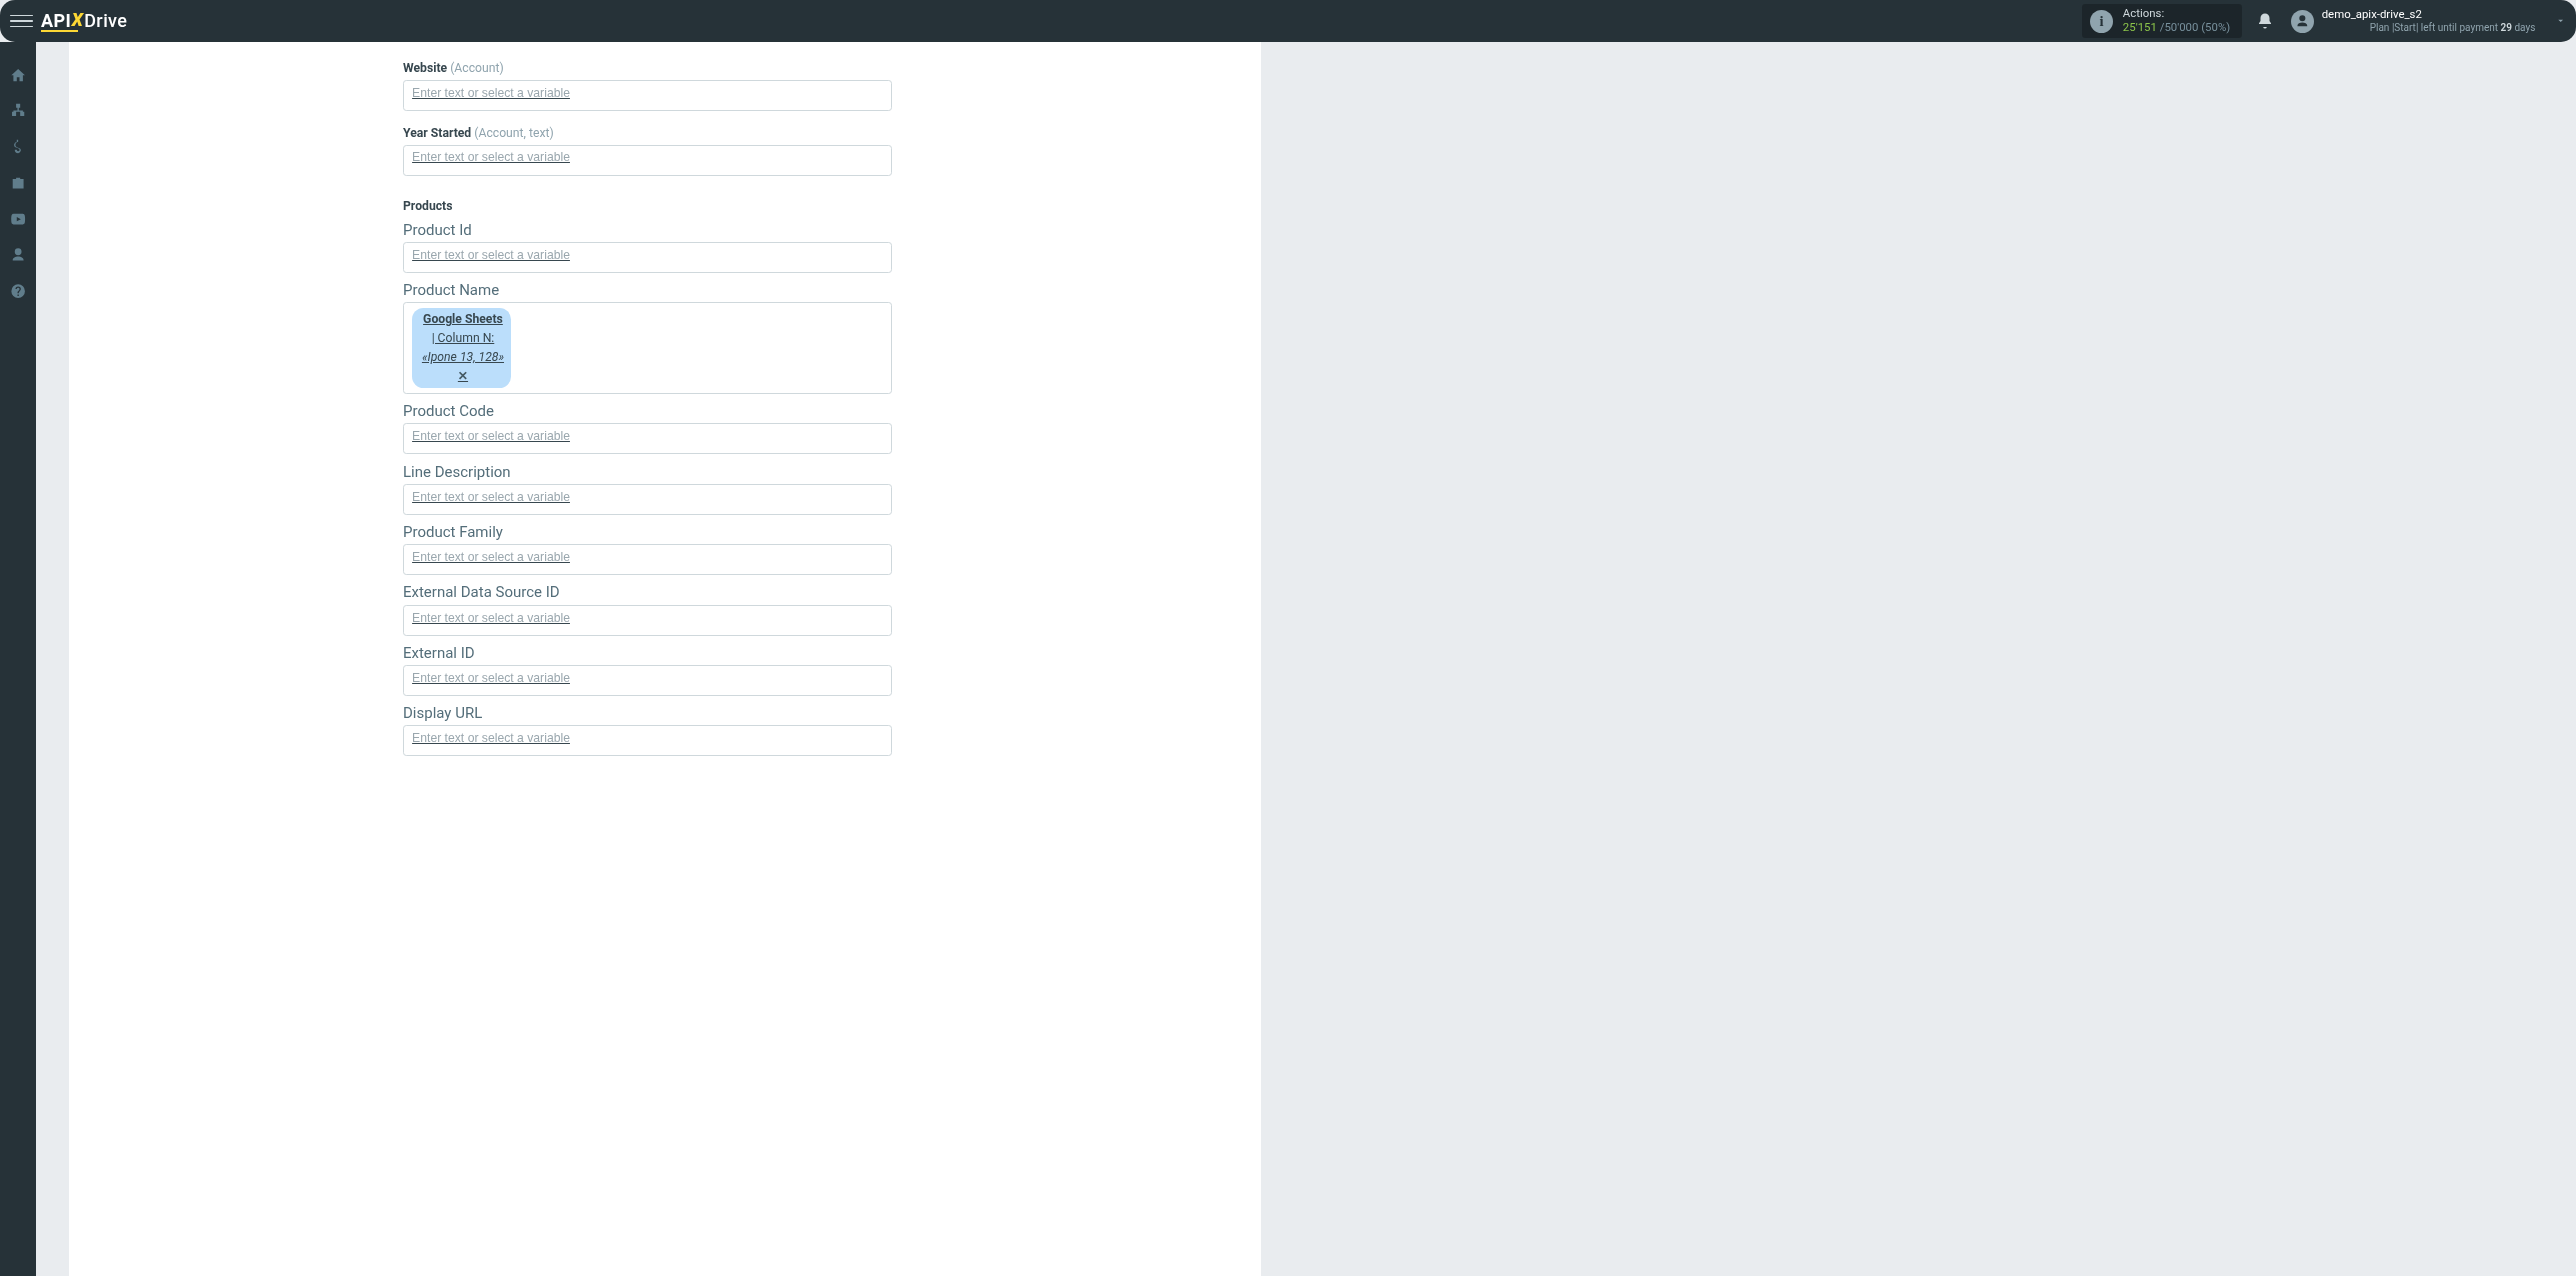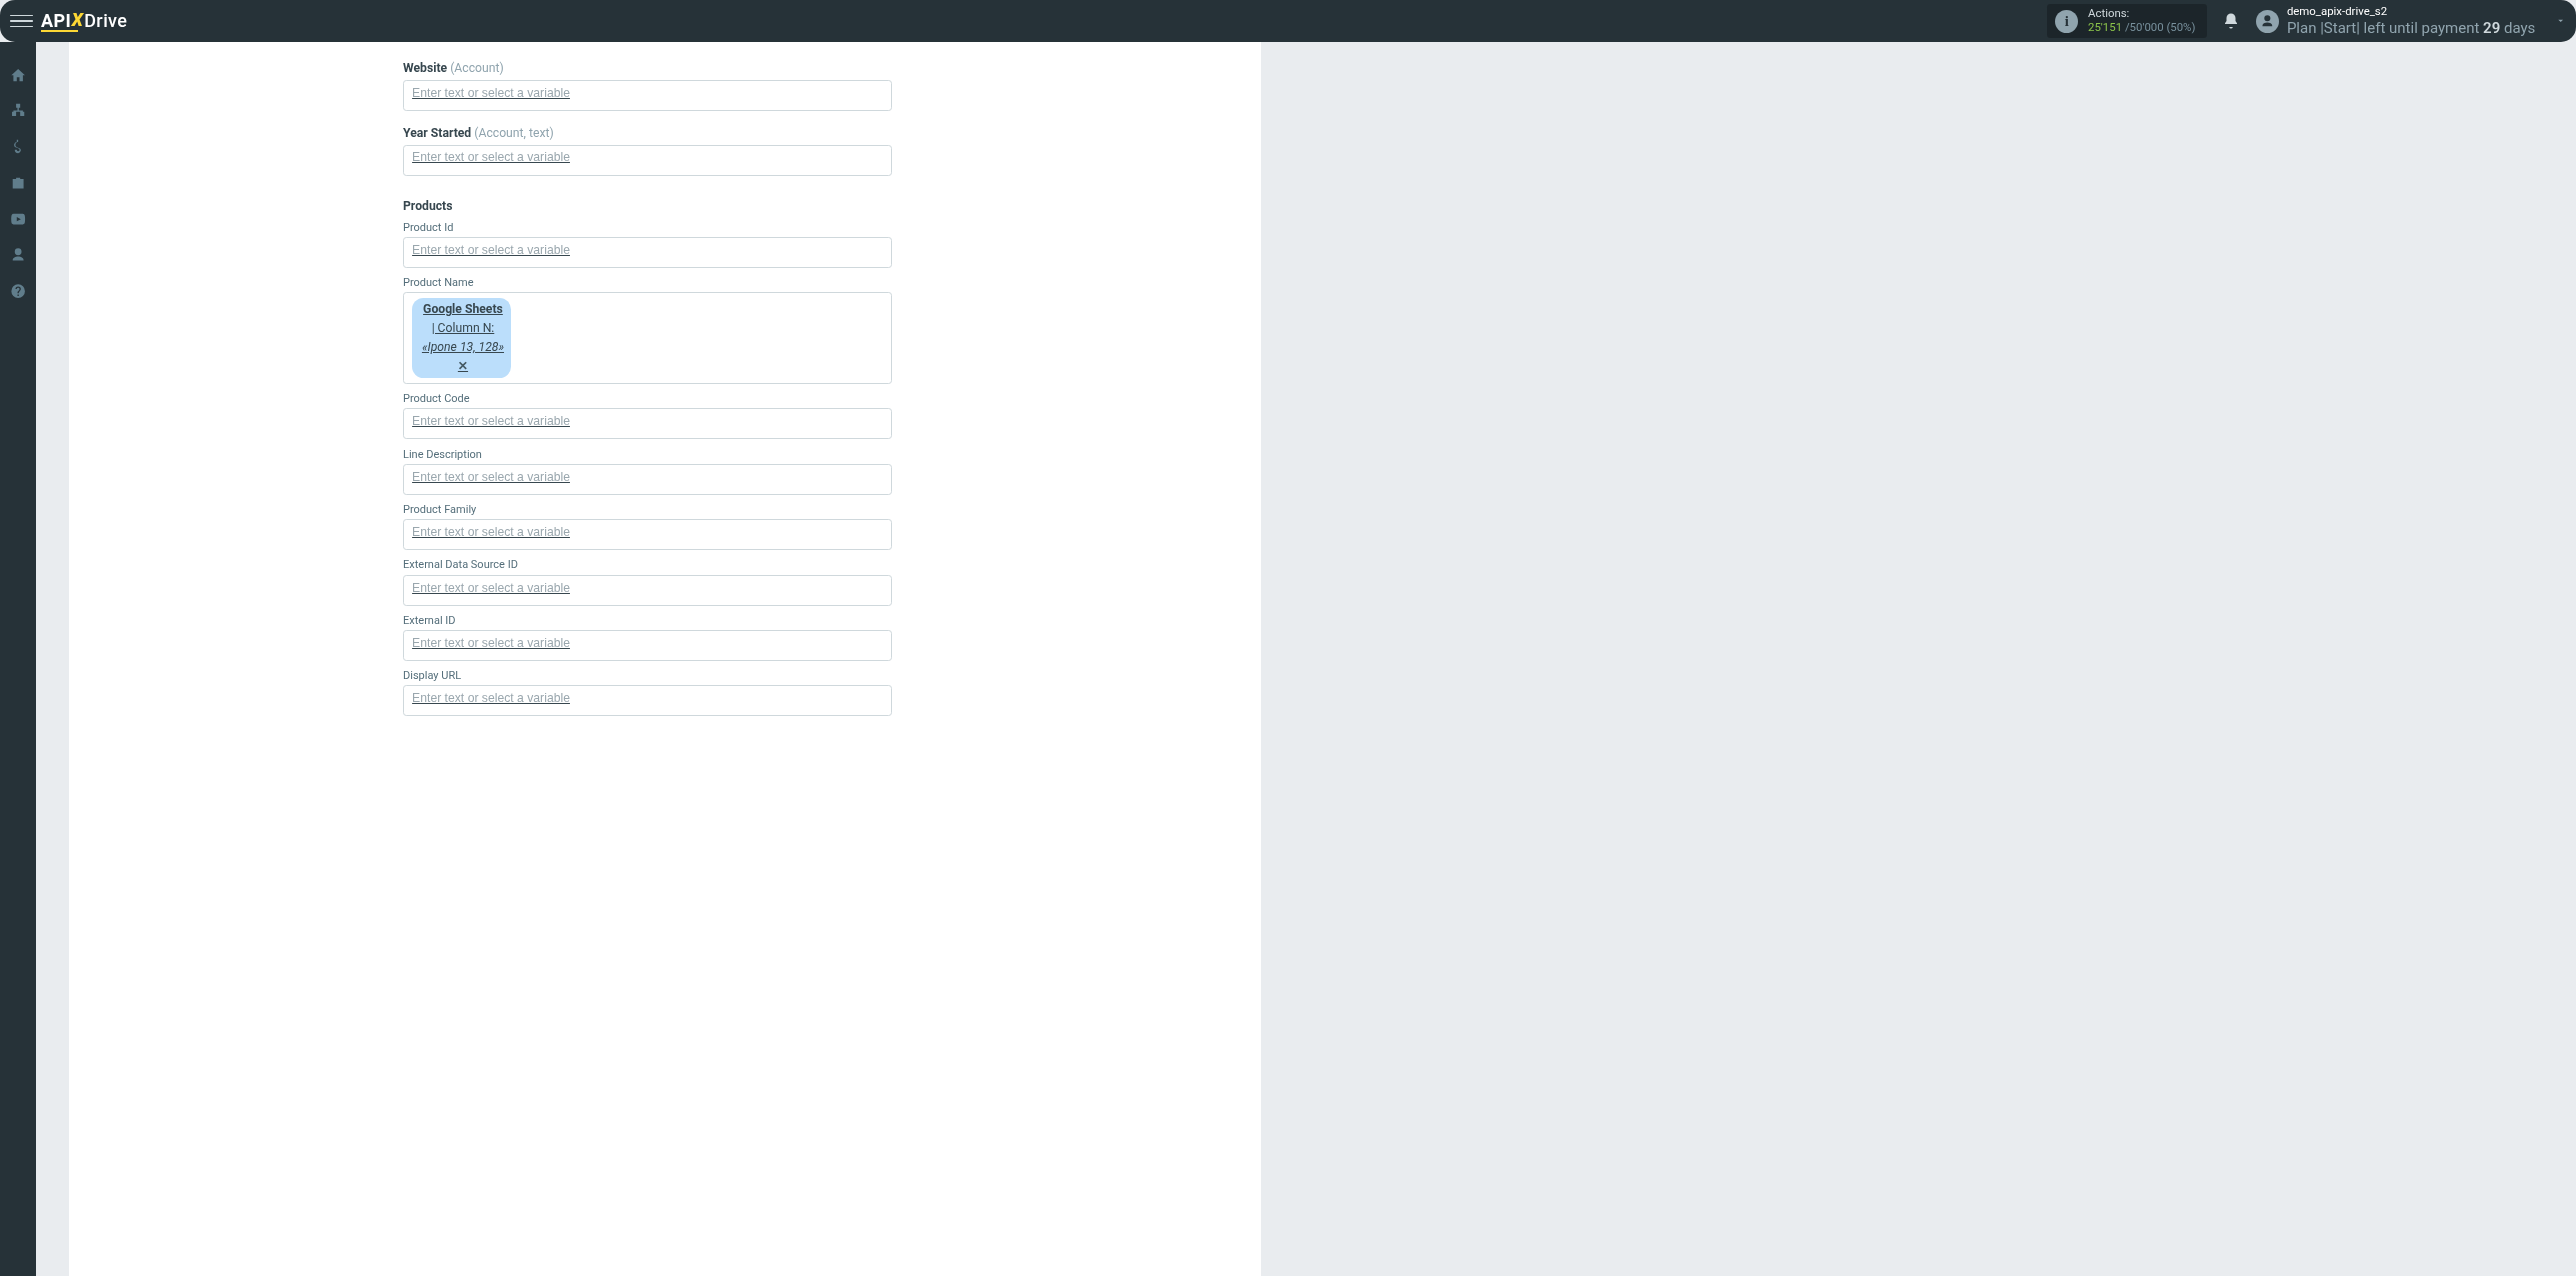--- a/index.html
+++ b/index.html
@@ -46,21 +46,21 @@
 .actions-text .limit { color:#78909c; }
 .actions-text .pct { color:#78909c; }
 
 .bell { width:18px; height:18px; margin-right:16.3px; cursor:pointer; fill:#cfd8dc; }
 
 .user-block { display:flex; align-items:center; gap:8.1px; cursor:pointer; }
 .user-avatar { width:23px;height:23px;border-radius:50%;background:#90a4ae;display:flex;align-items:center;justify-content:center; }
 .user-avatar svg { width:14.7px;height:14.7px;fill:#263238; }
 .user-text { display:flex; flex-direction:column; line-height:1.2; font-size:11.4px; }
 .user-text .uname { color:#fff; }
-.user-text .plan { color:#90a4ae; font-size:15px; }
+.user-text .plan { color:#90a4ae; font-size:10px;margin-left:48px; }
 .user-text .plan b { color:#cfd8dc; font-weight:600; }
 .chev { margin-left:11.4px; fill:#90a4ae; width:11.4px; height:11.4px; }
 
 
 .sidebar {
   position:fixed; top:42px; left:0; bottom:0; width:36px; background:#263238; display:flex; flex-direction:column; align-items:center; padding-top:14.7px; gap:0;
 }
 .sidebar .nav-item { width:36px; height:36px; display:flex; align-items:center; justify-content:center; cursor:pointer; }
 .sidebar .nav-item svg { width:16.3px; height:16.3px; fill:#607d8b; }
 
@@ -85,21 +85,21 @@
   border:0.8px solid #cfd8dc; border-radius:3.3px; min-height:31px; padding:4.9px 8.1px; display:flex; align-items:flex-start; flex-wrap:wrap; gap:3.3px; cursor:text;text-decoration:underline;
 }
 .input-box input {
   border:none; outline:none; flex:1; font-size:12.2px; color:#37474f; min-width:41px; background:transparent;
 }
 .input-box input::placeholder { color:#9aa7ae; }
 
 .section-title { font-weight:700; font-size:12.2px; color:#37474f; margin-top:23px; margin-bottom:3.3px; }
 
 .subfield { margin-top:8.1px; }
-.subfield-label { font-size:11px; color:#546e7a; margin-bottom:3.3px; }
+.subfield-label { font-size:15px; color:#546e7a; margin-bottom:3.3px; }
 
 .chip {
   background:#bbdefb; color:#37474f; border-radius:11.4px; padding:3.3px 6.5px 3.3px 9.8px; font-size:12.2px; display:inline-flex; align-items:center; gap:3.3px; line-height:1.3;flex-direction:column;
 }
 .chip .src { font-weight:700; }
 .chip .col { font-weight:400; }
 .chip .val { font-style:italic; }
 .chip .x { font-weight:700; cursor:pointer; padding:0 3.3px; color:#455a64; }
 </style>
 </head>

